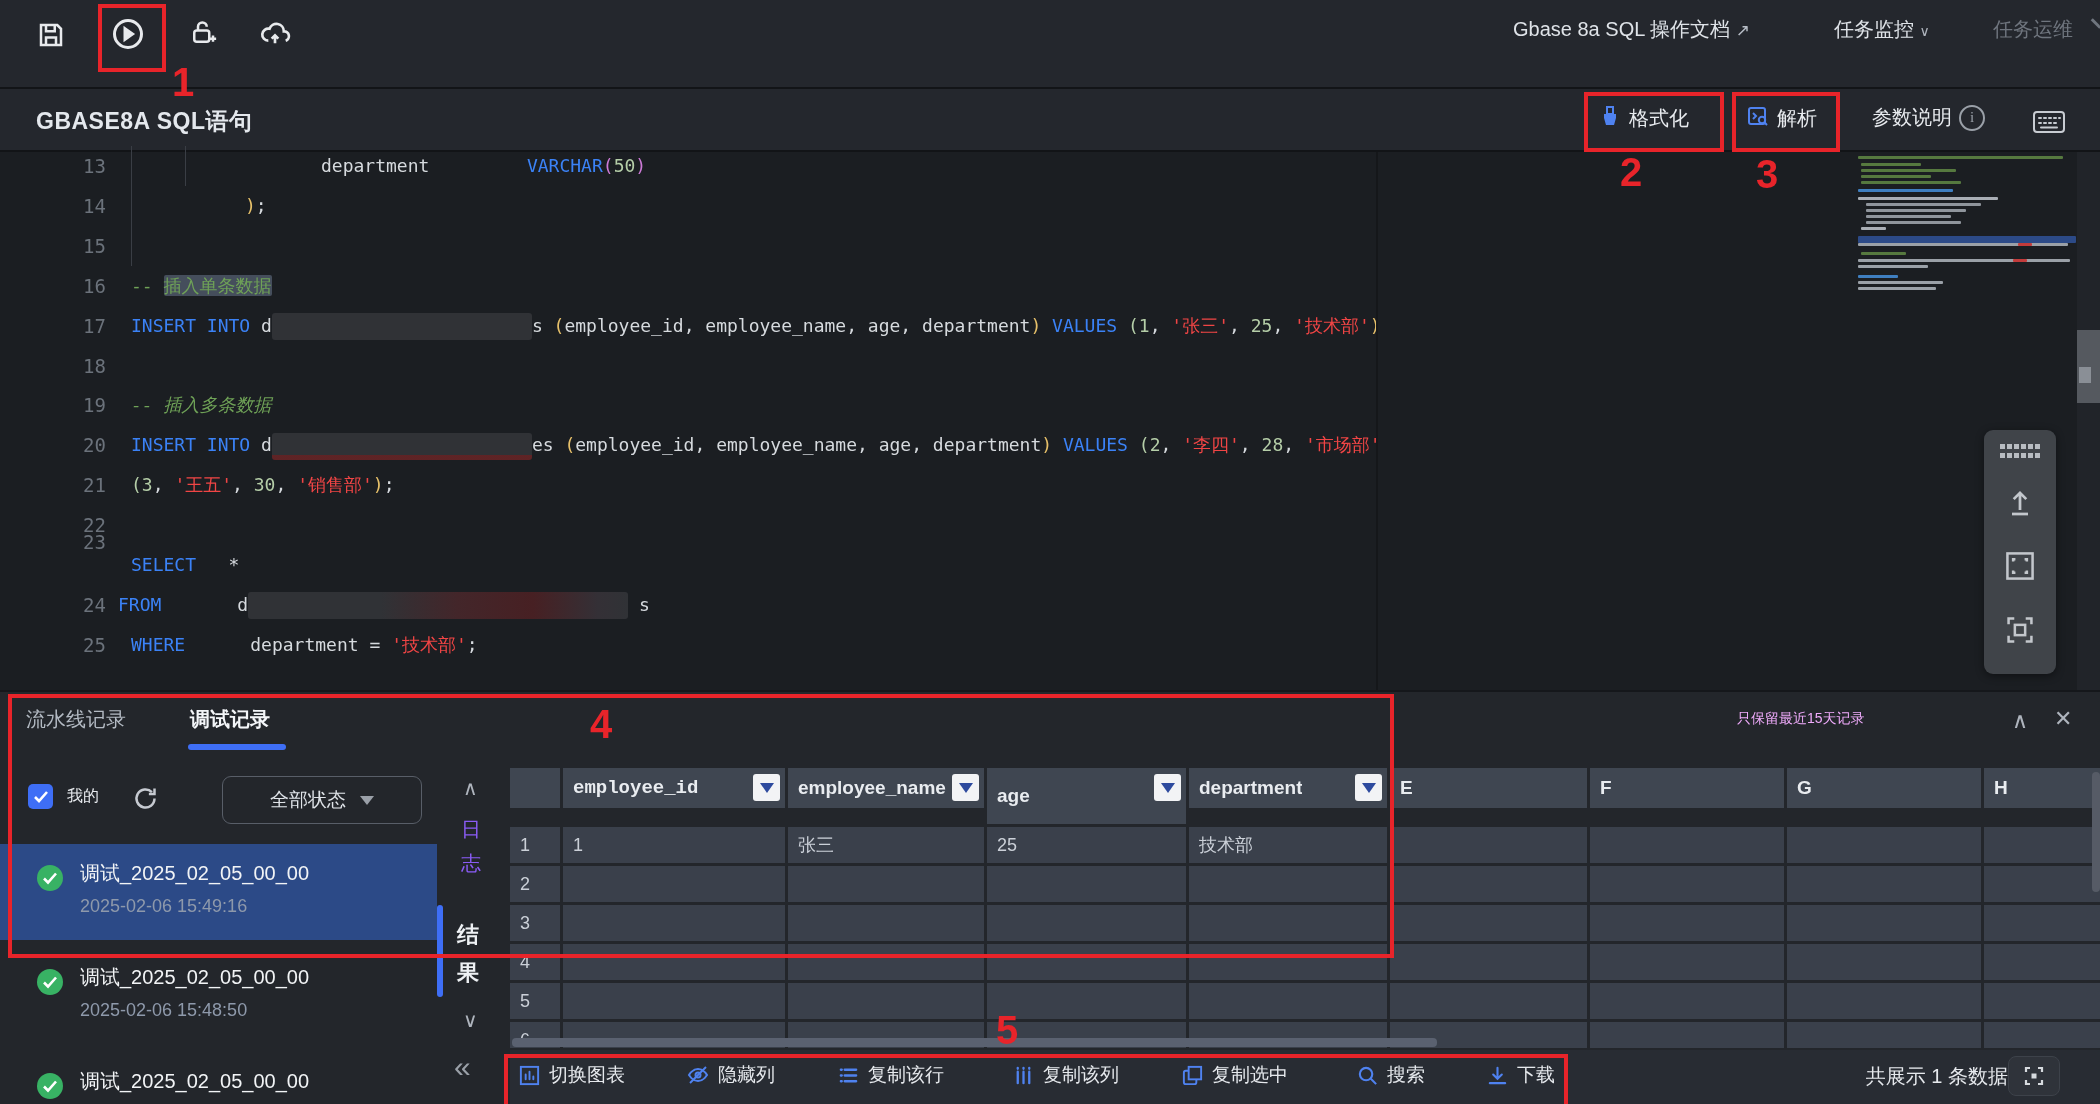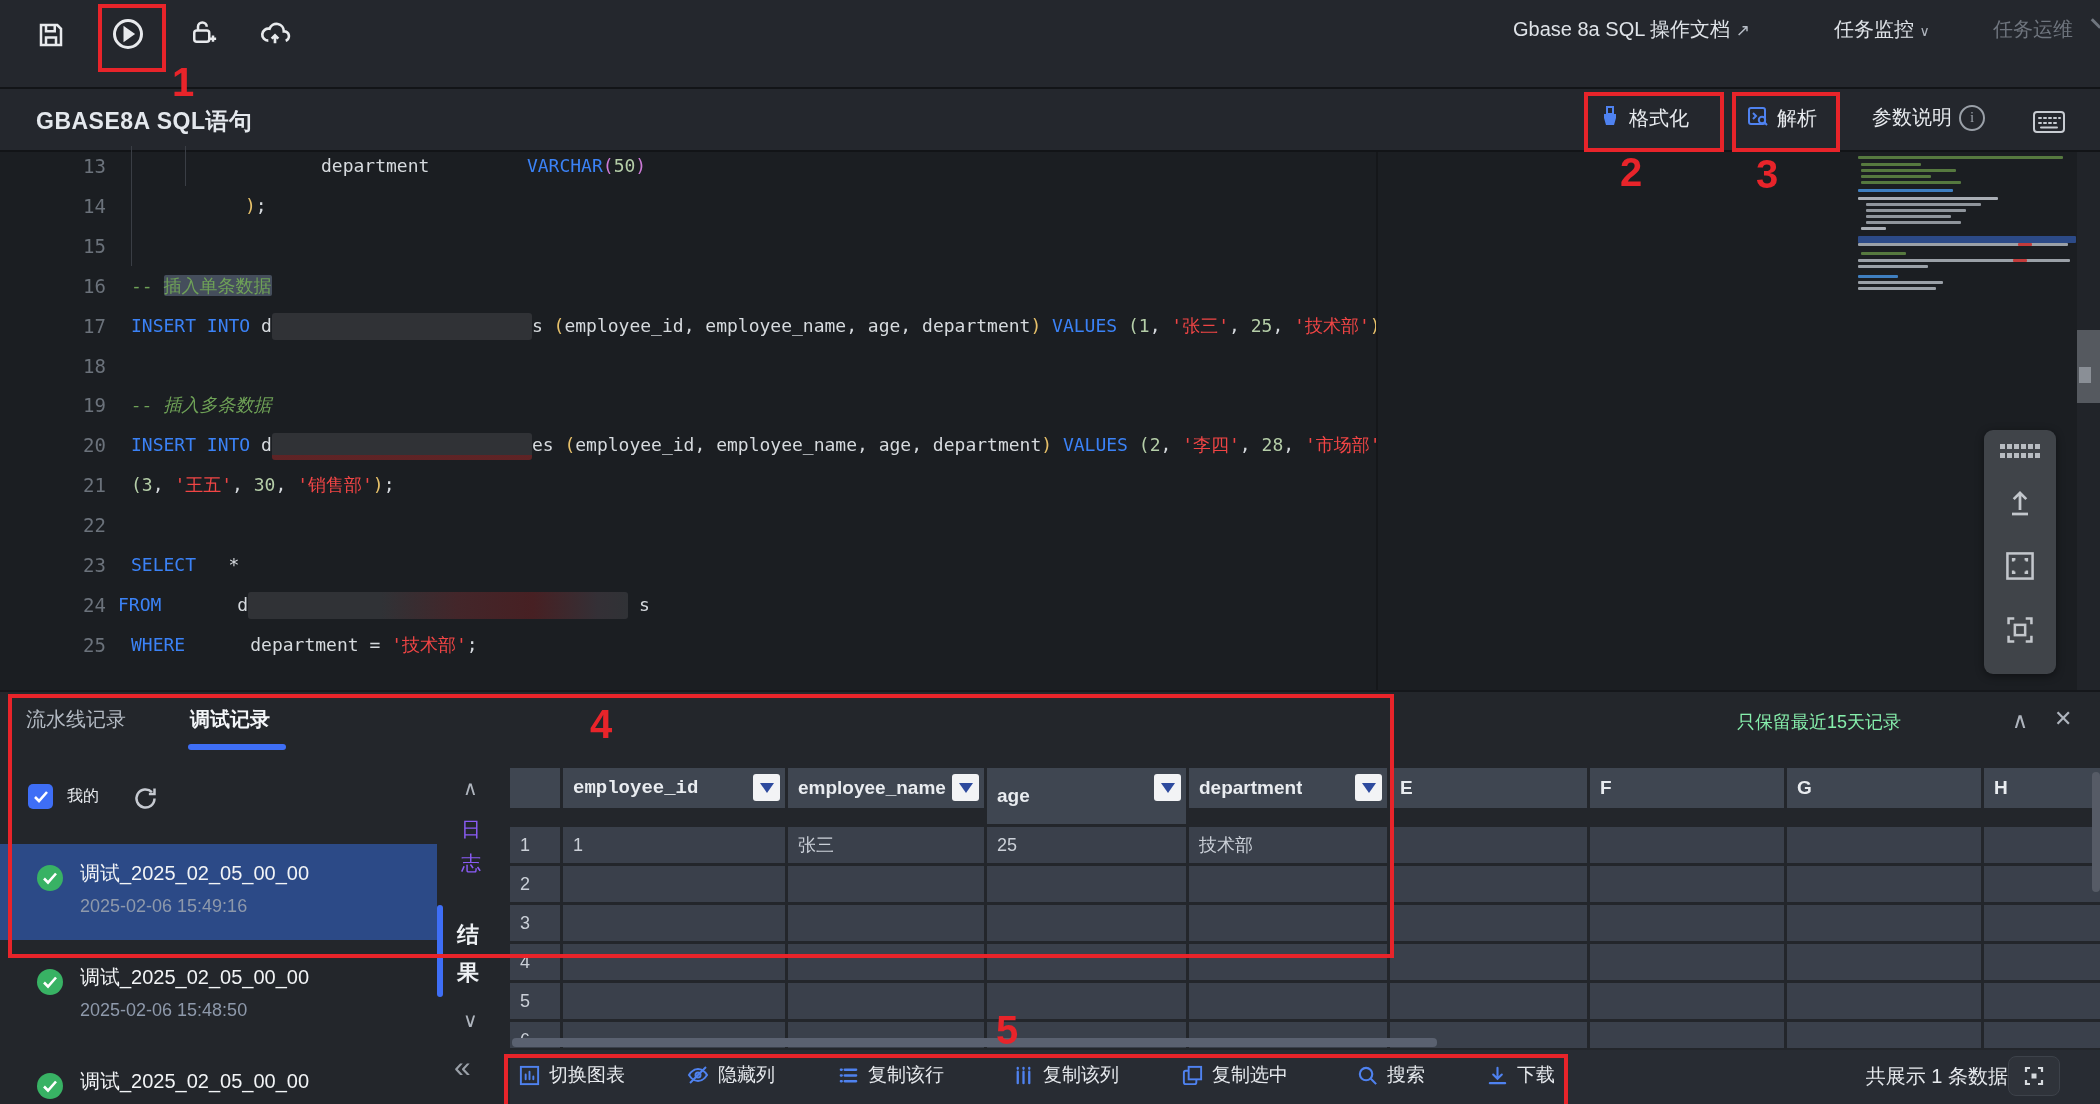--- a/index.html
+++ b/index.html
@@ -41,21 +41,21 @@
   #floatbar{left:1984px;top:430px;width:72px;height:244px;background:#404449;border-radius:9px;
             box-shadow:0 2px 8px rgba(0,0,0,.45);display:flex;flex-direction:column;align-items:center;}
   #floatbar svg{display:block;}
   .fitem{margin-top:14px;cursor:pointer;}
   
   #panel{left:0;top:690px;width:2100px;height:414px;background:#23262b;border-top:2px solid #15171b;box-sizing:border-box;}
   .tab{font-size:20px;cursor:pointer;}
   .tab.inactive{color:#b3bac3;}
   .tab.active{color:#f4f6f9;font-weight:bold;}
   #tab-underline{left:188px;top:744px;width:98px;height:6px;border-radius:3px;background:#3e6ef6;}
-  #retention{font-size:18px;color:#86efac;}
+  #retention{font-size:14px;color:#f0abfc;}
   .xicon{font-size:22px;color:#aeb4bd;cursor:pointer;}
   
   #mycheck{left:28px;top:784px;width:25px;height:25px;border-radius:5px;background:#3e6ef6;
            display:flex;align-items:center;justify-content:center;cursor:pointer;}
   #mylabel{left:67px;top:786px;font-size:16px;color:#e8ebef;}
   #refresh{left:132px;top:785px;cursor:pointer;}
   #statusdd{left:222px;top:776px;width:198px;height:46px;border:1px solid #585e68;border-radius:9px;
             display:flex;align-items:center;justify-content:center;gap:14px;font-size:19px;color:#dfe3e8;cursor:pointer;}
   .dd-arrow{width:0;height:0;border-left:7px solid transparent;border-right:7px solid transparent;border-top:9px solid #9aa0a8;}
   
@@ -180,21 +180,21 @@
       <div class="abs lineno" style="top: 345.5px;">18</div>
       <div class="abs codeline" style="top: 345.5px;"><span style="margin-left: 13px;"></span></div>
       <div class="abs lineno" style="top: 385.4px;">19</div>
       <div class="abs codeline" style="top: 385.4px;"><span style="margin-left: 13px; font-style: italic;"><span class="cm">-- 插入多条数据</span></span></div>
       <div class="abs lineno" style="top: 425.3px;">20</div>
       <div class="abs codeline" style="top: 425.3px;"><span style="margin-left: 13px;"><span class="kw">INSERT INTO </span><span class="id">d</span><span class="redact t1" style="width: 260px;"></span><span class="id">es </span><span class="bry">(</span><span class="id">employee_id, employee_name, age, department</span><span class="bry">)</span><span class="kw"> VALUES </span><span class="num">(2</span><span class="pw">, </span><span class="str">'李四'</span><span class="pw">, </span><span class="num">28</span><span class="pw">, </span><span class="str">'市场部'</span></span></div>
       <div class="abs lineno" style="top: 465.2px;">21</div>
       <div class="abs codeline" style="top: 465.2px;"><span style="margin-left: 13px;"><span class="num">(3</span><span class="pw">, </span><span class="str">'王五'</span><span class="pw">, </span><span class="num">30</span><span class="pw">, </span><span class="str">'销售部'</span><span class="bry">)</span><span class="pw">;</span></span></div>
       <div class="abs lineno" style="top: 505.1px;">22</div>
       <div class="abs codeline" style="top: 505.1px;"><span style="margin-left: 13px;"></span></div>
-      <div class="abs lineno" style="top: 545px;">23</div>
+      <div class="abs lineno" style="top: 522px;">23</div>
       <div class="abs codeline" style="top: 545px;"><span style="margin-left: 13px;"><span class="kw">SELECT</span><span class="pw">   </span><span class="id">*</span></span></div>
       <div class="abs lineno" style="top: 584.9px;">24</div>
       <div class="abs codeline" style="top: 584.9px;"><span style=""><span class="kw">FROM</span><span class="pw">       </span><span class="id">d</span><span class="redact t2" style="width: 380px;"></span><span class="id"> s</span></span></div>
       <div class="abs lineno" style="top: 624.8px;">25</div>
       <div class="abs codeline" style="top: 624.8px;"><span style="margin-left: 13px;"><span class="kw">WHERE</span><span class="pw">      </span><span class="id">department </span><span class="pw">= </span><span class="str">'技术部'</span><span class="pw">;</span></span></div>
     </div>
   <div class="abs" id="eseam"></div>
   <div class="abs" id="minimap-col"></div>
   <div id="minimap"></div>
   <div class="abs" id="mini-scroll"></div>
@@ -253,20 +253,24 @@
     <svg width="16" height="14" viewBox="0 0 16 14" fill="none" stroke="#fff" stroke-width="2.6">
         <path d="M2 7l4 4 8-9"></path>
       </svg>
   </div>
   <div class="abs" id="mylabel">我的</div>
   <div class="abs" id="refresh">
     <svg width="27" height="27" viewBox="0 0 24 24" fill="none" stroke="#c6cad1" stroke-width="2.2">
       <path d="M20 12a8 8 0 1 1-2.3-5.6"></path>
         <path d="M20 3v5h-5" fill="none"></path>
     </svg>
+  </div>
+  <div class="abs" id="statusdd">
+    <span>全部状态</span>
+    <span class="dd-arrow"></span>
   </div>
 
   <div id="records">
       <div class="rec sel" style="top: 844px;">
         <div class="ck"><svg width="28" height="28" viewBox="0 0 28 28">
             <circle cx="14" cy="14" r="13" fill="#38b264"></circle>
             <path d="M8 14.5l4 4 8-9" stroke="#fff" stroke-width="2.6" fill="none"></path>
           </svg></div>
         <div class="ttl">调试_2025_02_05_00_00</div>
         <div class="tm">2025-02-06 15:49:16</div>

